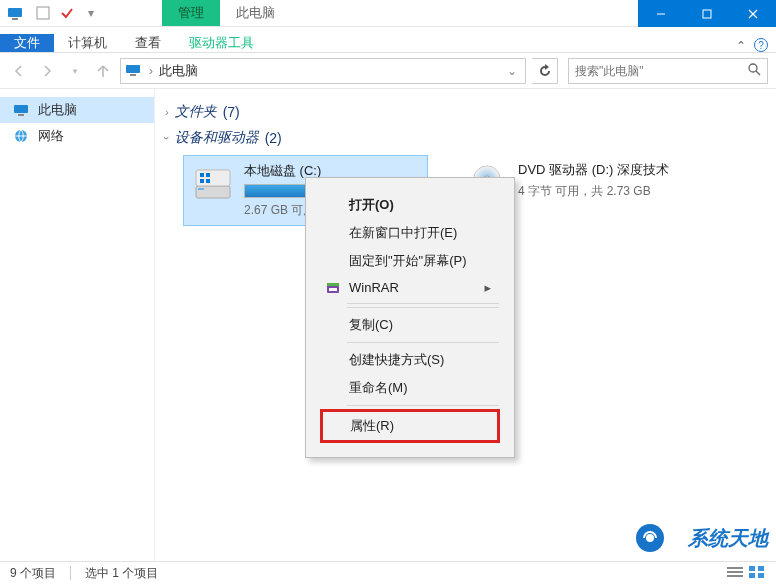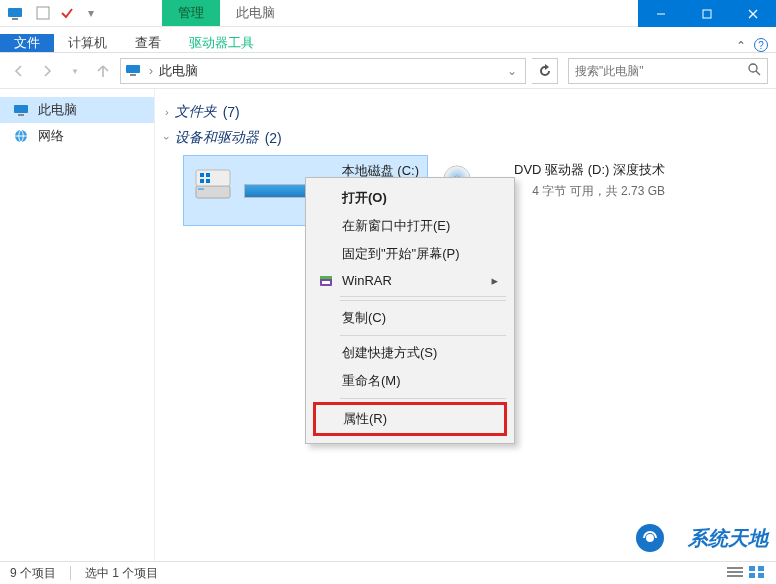--- a/index.html
+++ b/index.html
@@ -44,32 +44,32 @@
 .body-area { display: flex; height: 472px; }
 .sidebar { width: 155px; border-right: 1px solid #eee; padding-top: 8px; }
 .sb-item { display: flex; align-items: center; gap: 8px; padding: 4px 12px; font-size: 13px; color: #333; }
 .sb-item.active { background: #cde8ff; }
 .sb-icon { width: 18px; height: 18px; display: flex; align-items: center; justify-content: center; }
 .main { flex: 1; padding: 8px 10px; position: relative; }
 .group-header { display: flex; align-items: center; gap: 6px; font-size: 14px; color: #1a5fb4; margin: 6px 0 8px; cursor: default; }
 .chev { color: #888; font-size: 11px; }
 .group-header .label { color: #163a74; font-style: italic; }
 .group-header .count { color: #163a74; }
-.drives-row { display: flex; padding-left: 18px; text-align: right; }
+.drives-row { display: flex; gap: 30px; padding-left: 18px; }
 .drive { width: 245px; display: flex; gap: 10px; padding: 6px 8px; }
 .drive.selected { background: #cde8ff; border: 1px solid #8cc8ff; }
 .drive-icon { width: 42px; height: 42px; display: flex; align-items: center; justify-content: center; }
 .drive-info { flex: 1; display: flex; flex-direction: column; gap: 4px; }
 .drive-name { font-size: 13px; color: #222; }
 .drive-bar { height: 14px; border: 1px solid #b8b8b8; background: #fff; position: relative; overflow: hidden; }
 .drive-bar-fill { height: 100%; background: linear-gradient(#3da7e8, #1f7ec7); }
 .drive-sub { font-size: 12px; color: #6a6a6a; }
 
 
-.ctx-menu { position: absolute; left: 305px; top: 177px; width: 210px; background: #f2f2f2; border: 1px solid #bdbdbd; box-shadow: 4px 4px 6px rgba(0,0,0,.2); padding: 6px; font-size: 13px; z-index: 10; }
+.ctx-menu { position: absolute; left: 305px; top: 177px; width: 210px; background: #f2f2f2; border: 1px solid #bdbdbd; box-shadow: 4px 4px 6px rgba(0,0,0,.2); padding: 13px; font-size: 13px; z-index: 10; }
 .ctx-item { display: flex; align-items: center; padding: 5px 10px 5px 30px; position: relative; color: #222; }
 .ctx-item .ico { position: absolute; left: 6px; width: 16px; height: 16px; }
 .ctx-item .arrow { margin-left: auto; color: #555; }
 .ctx-item.bold { font-weight: 600; }
 .ctx-sep { height: 1px; background: #d6d6d6; margin: 3px 2px 3px 28px; }
 .ctx-highlight { border: 3px solid #d22; margin: 1px; }
 .ctx-highlight .ctx-item { padding-left: 27px; }
 
 
 .statusbar { position: absolute; bottom: 0; left: 0; right: 0; height: 23px; border-top: 1px solid #e0e0e0; display: flex; align-items: center; padding: 0 10px; font-size: 12px; color: #444; gap: 14px; background: #fff; }

